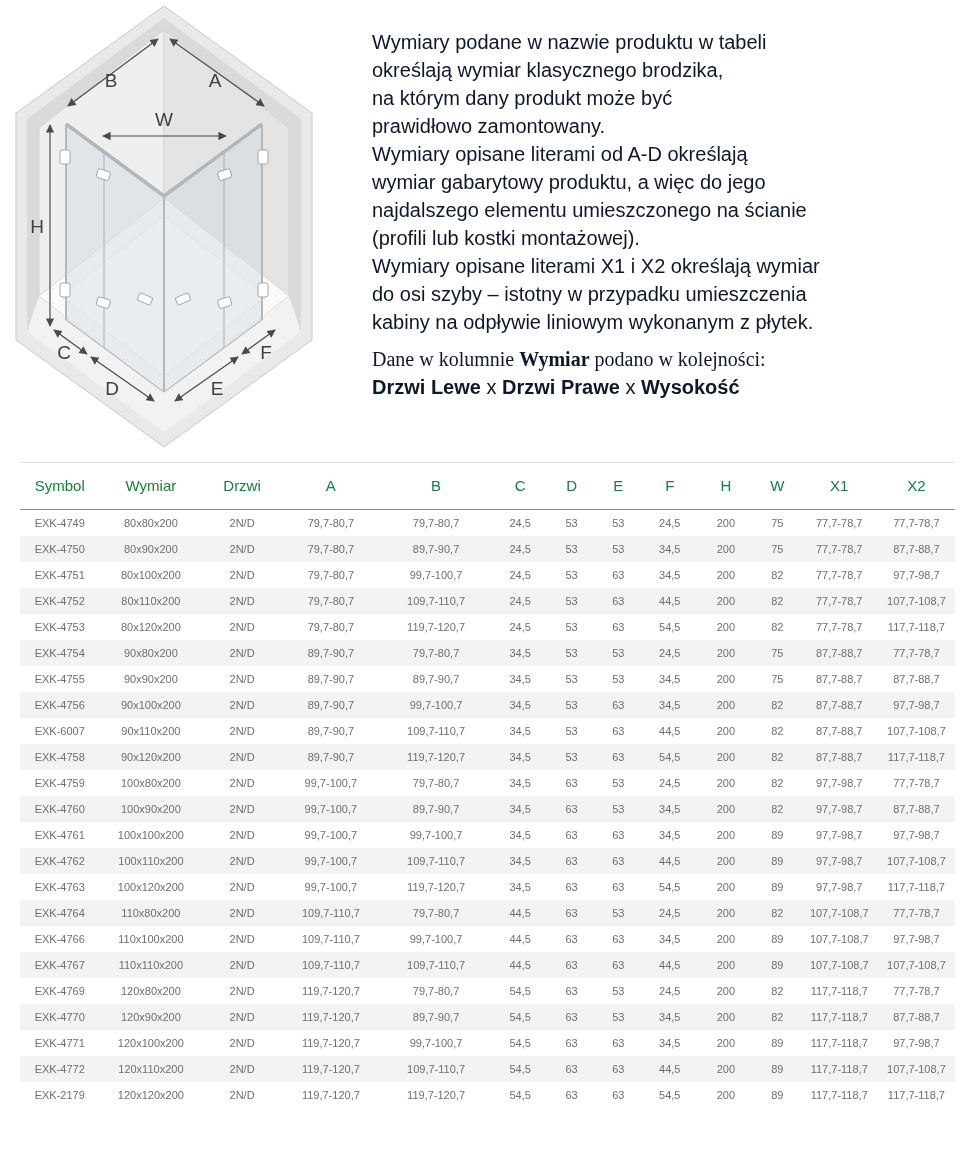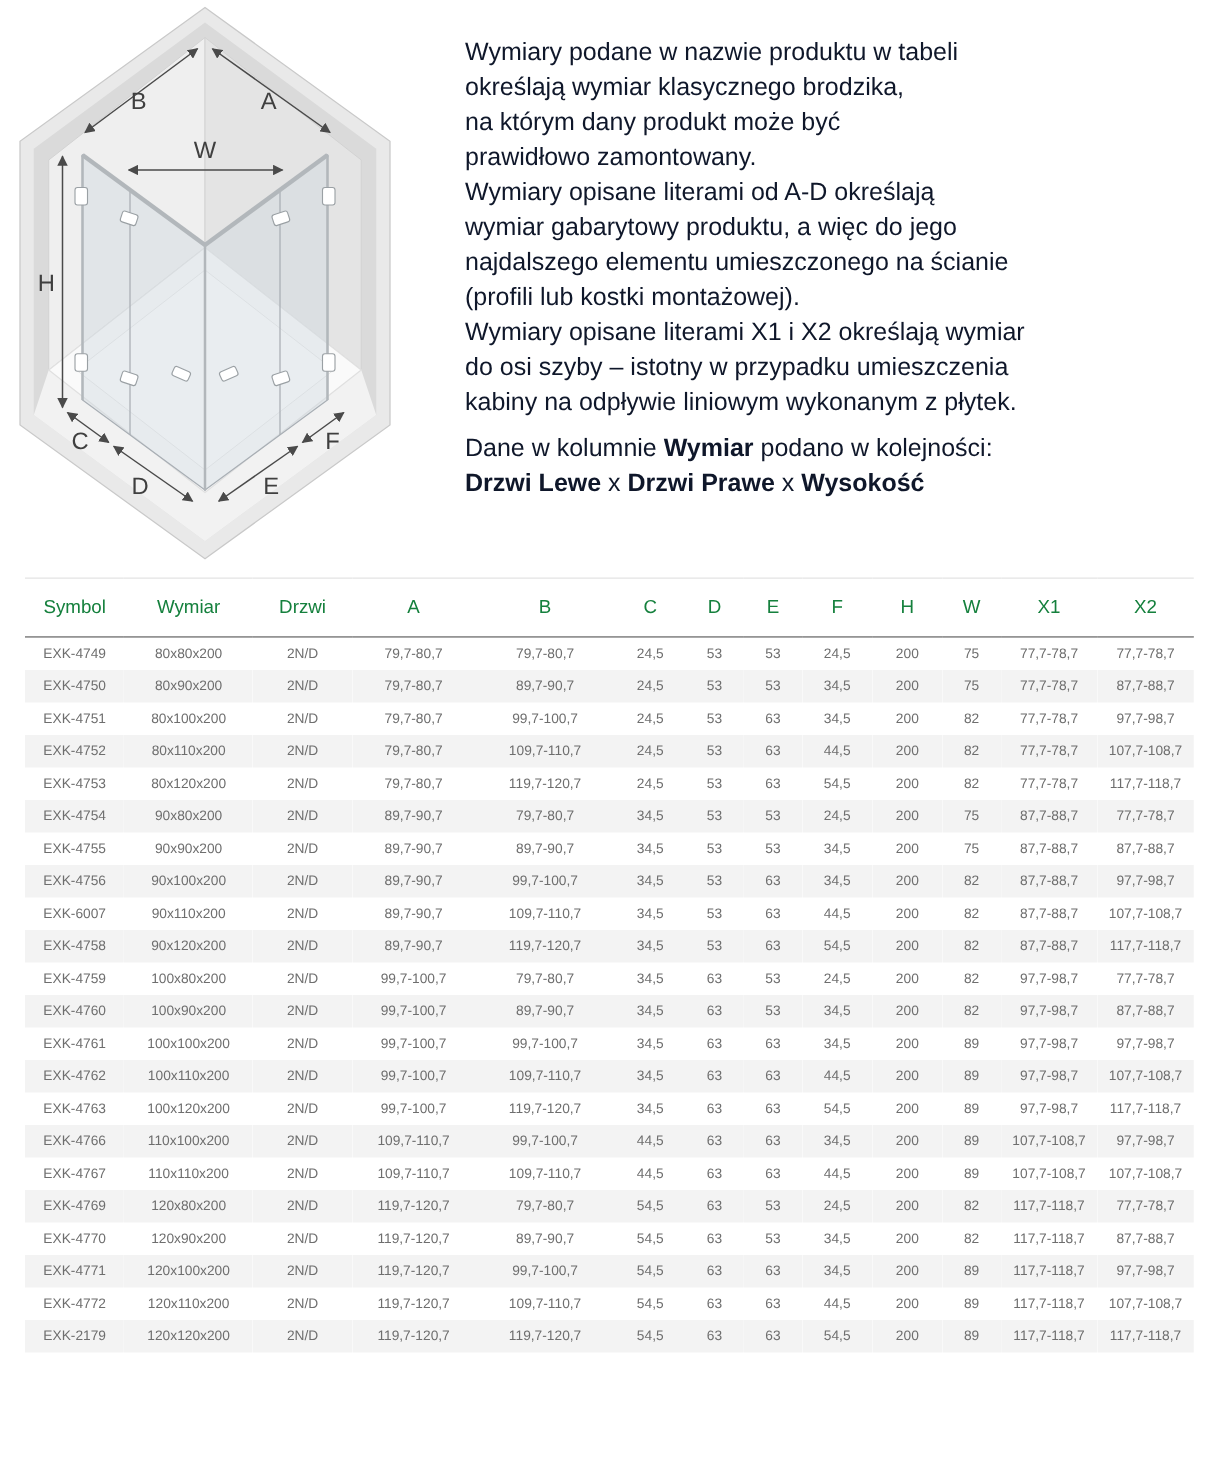--- a/index.html
+++ b/index.html
@@ -12,21 +12,21 @@
   
   .diagram{position:absolute;left:8px;top:2px;width:312px;height:452px;}
   .dim-label{font-family:"Liberation Sans",sans-serif;font-size:19px;fill:#3f3f3f;}
 
   
   .description{
     position:absolute;left:372px;top:28px;width:598px;
     color:#0f172a;font-size:20px;line-height:28px;
   }
   .description .para{white-space:pre-line;}
-  .description .note{margin-top:9px;}
+  .description .note{margin-top:9px;font-family:Liberation Serif, serif;}
   .description b{font-weight:bold;}
 
   
   .table-wrap{position:absolute;left:20px;top:462px;width:935px;}
   table.spec{
     width:100%;border-collapse:collapse;table-layout:fixed;
     border-top:1px solid #e3e3e3;
   }
   table.spec thead th{
     font-size:15px;font-weight:normal;color:#15803d;
@@ -384,20 +384,35 @@
             <td>34,5</td>
             <td>63</td>
             <td>63</td>
             <td>54,5</td>
             <td>200</td>
             <td>89</td>
             <td>97,7-98,7</td>
             <td>117,7-118,7</td>
           </tr>
           <tr>
+            <td>EXK-4764</td>
+            <td>110x80x200</td>
+            <td>2N/D</td>
+            <td>109,7-110,7</td>
+            <td>79,7-80,7</td>
+            <td>44,5</td>
+            <td>63</td>
+            <td>53</td>
+            <td>24,5</td>
+            <td>200</td>
+            <td>82</td>
+            <td>107,7-108,7</td>
+            <td>77,7-78,7</td>
+          </tr>
+          <tr>
             <td>EXK-4766</td>
             <td>110x100x200</td>
             <td>2N/D</td>
             <td>109,7-110,7</td>
             <td>99,7-100,7</td>
             <td>44,5</td>
             <td>63</td>
             <td>63</td>
             <td>34,5</td>
             <td>200</td>

